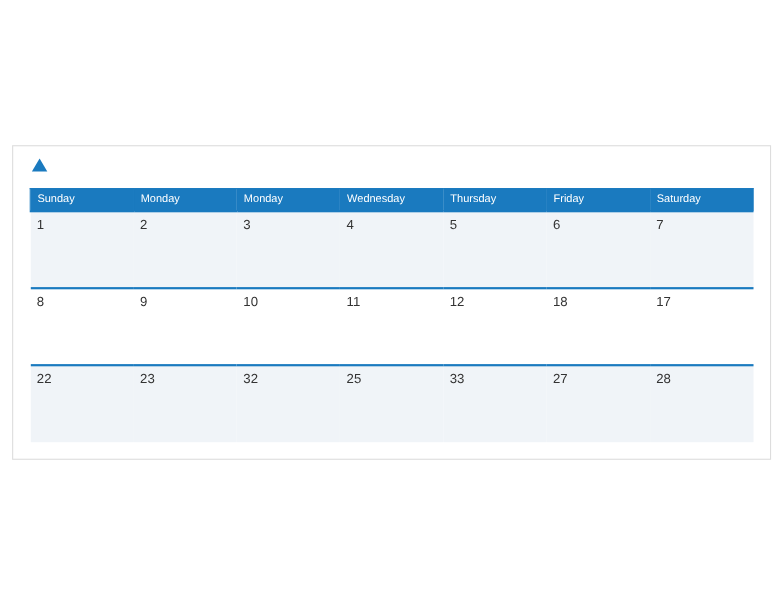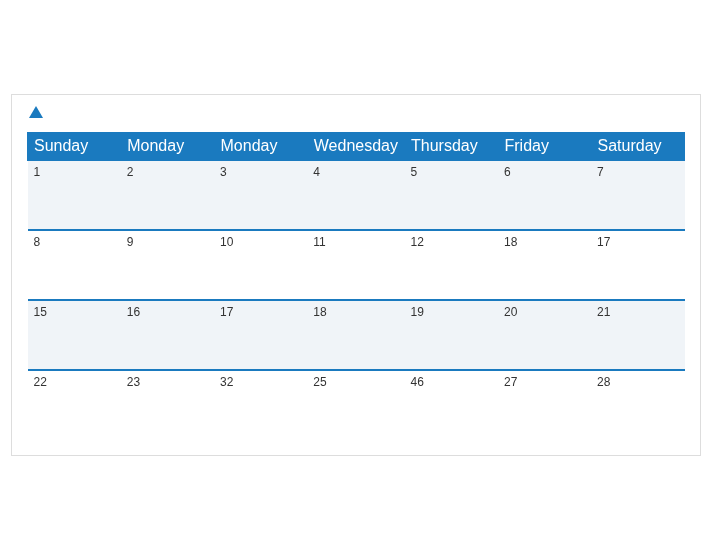--- a/index.html
+++ b/index.html
@@ -66,21 +66,21 @@
     }
     .calendar-table {
       width: 100%;
       border-collapse: collapse;
     }
     .calendar-table thead tr {
       background-color: #1a7abf;
     }
     .calendar-table thead th {
       color: #fff;
-      font-size: 16px;
+      font-size: 10px;
       font-weight: normal;
       padding: 4px 6px;
       text-align: left;
       border: 1px solid #1a7abf;
     }
     .calendar-table tbody tr {
       height: 70px;
       vertical-align: top;
     }
     .calendar-table tbody tr:nth-child(odd) {
@@ -142,32 +142,23 @@
         <tr>
           <td>8</td>
           <td>9</td>
           <td>10</td>
           <td>11</td>
           <td>12</td>
           <td>18</td>
           <td>17</td>
         </tr>
         <tr>
-          <td>15</td>
-          <td>16</td>
-          <td>17</td>
-          <td>18</td>
-          <td>19</td>
-          <td>20</td>
-          <td>21</td>
-        </tr>
-        <tr>
           <td>22</td>
           <td>23</td>
           <td>32</td>
           <td>25</td>
-          <td>46</td>
+          <td>33</td>
           <td>27</td>
           <td>28</td>
         </tr>
       </tbody>
   </table>
 </div>
 
 </body></html>

